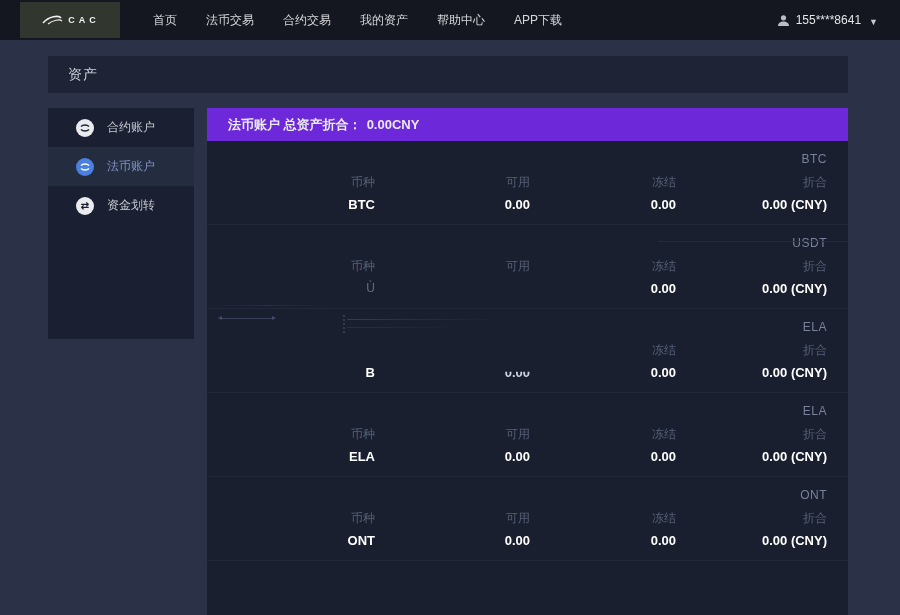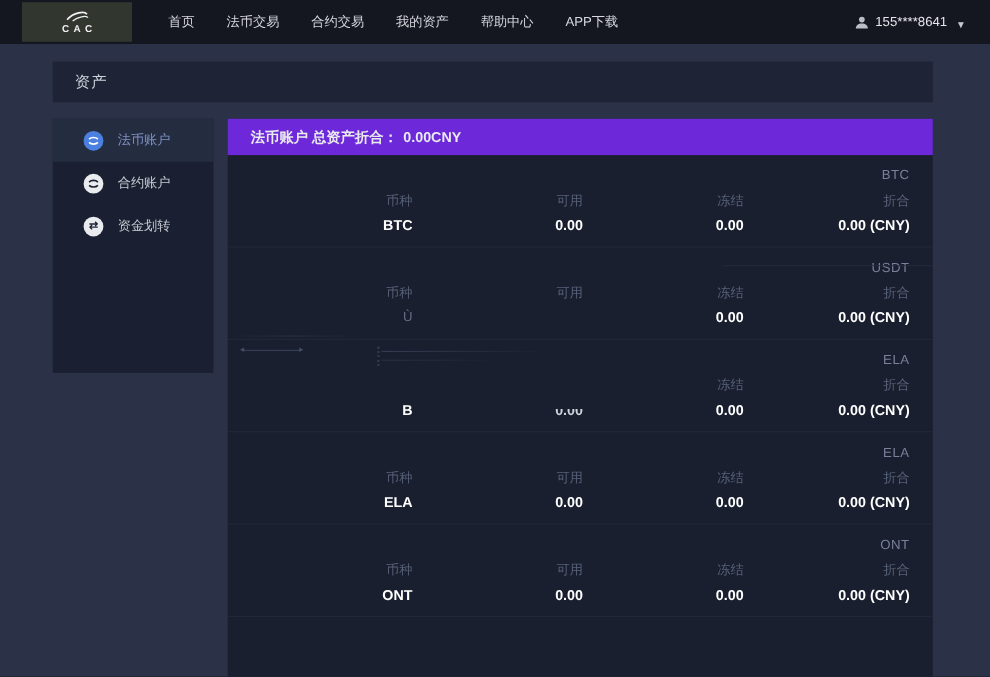--- a/index.html
+++ b/index.html
@@ -6,21 +6,21 @@
   html,body { margin:0; padding:0; }
   body {
     width:900px; height:615px; overflow:hidden;
     background:#2b3147;
     font-family:"Liberation Sans", sans-serif;
   }
   
   .navbar { height:40px; background:#14171f; display:flex; align-items:center; }
   .logo {
     width:100px; height:36px; margin-left:20px; background:#31362f;
-    display:flex; flex-direction:column; align-items:center; justify-content:center;
+    display:flex; flex-direction:row; align-items:center; justify-content:center;
     cursor:pointer;
   }
   .logo-mark { line-height:0; margin-bottom:1px; }
   .logo-text { color:#eff0f2; font-size:9px; font-weight:bold; letter-spacing:4px; margin-left:4px; }
   .nav-menu { display:flex; gap:29px; margin-left:33px; }
   .nav-item { font-size:12px; color:#d6d8de; cursor:pointer; white-space:nowrap; }
   .account { margin-left:auto; margin-right:22px; display:flex; align-items:flex-end; gap:6px;
              color:#e4e6ea; font-size:12px; cursor:pointer; }
   .caret { font-size:9px; color:#c7cad2; margin-left:2px; }
   
@@ -104,38 +104,38 @@
 
 <div class="page">
 
   <div class="page-title-bar">
     <span>资产</span>
   </div>
 
   <div class="layout">
 
     <div class="sidebar">
+      <div class="side-item">
+        <span class="coin-icon">
+          <svg width="12" height="12" viewBox="0 0 12 12">
+            <path d="M2 4.5 C4 2.5, 8 2.5, 10 4.5 M2 7.5 C4 9.5, 8 9.5, 10 7.5" stroke="#1a2031" stroke-width="1.5" fill="none"></path>
+          </svg>
+        </span>
+        <span>合约账户</span>
+      </div>
       <div class="side-item active">
         <span class="coin-icon">
           <svg width="12" height="12" viewBox="0 0 12 12">
             <path d="M2 4.5 C4 2.5, 8 2.5, 10 4.5 M2 7.5 C4 9.5, 8 9.5, 10 7.5" stroke="#ffffff" stroke-width="1.5" fill="none"></path>
           </svg>
         </span>
         <span>法币账户</span>
       </div>
       <div class="side-item">
         <span class="coin-icon">
-          <svg width="12" height="12" viewBox="0 0 12 12">
-            <path d="M2 4.5 C4 2.5, 8 2.5, 10 4.5 M2 7.5 C4 9.5, 8 9.5, 10 7.5" stroke="#1a2031" stroke-width="1.5" fill="none"></path>
-          </svg>
-        </span>
-        <span>合约账户</span>
-      </div>
-      <div class="side-item">
-        <span class="coin-icon">
           <span class="transfer-glyph">⇄</span>
         </span>
         <span>资金划转</span>
       </div>
     </div>
 
     <div class="main">
       <div class="main-header">
         <span>法币账户 总资产折合：</span>
         <span>0.00CNY</span>

